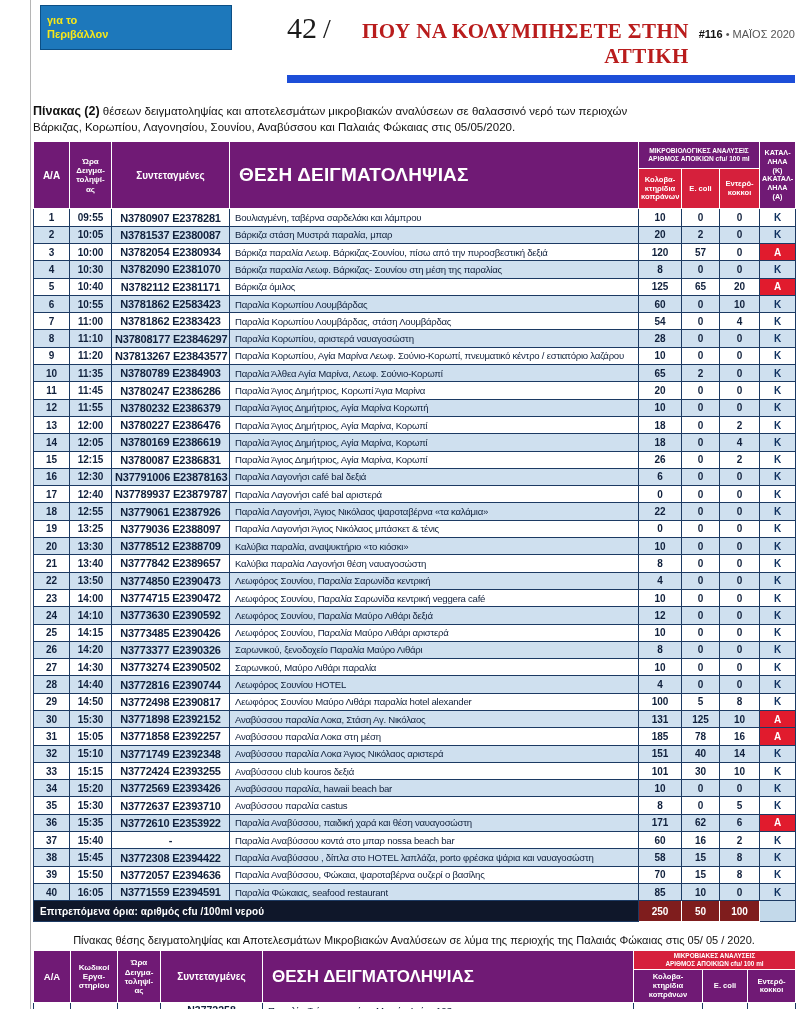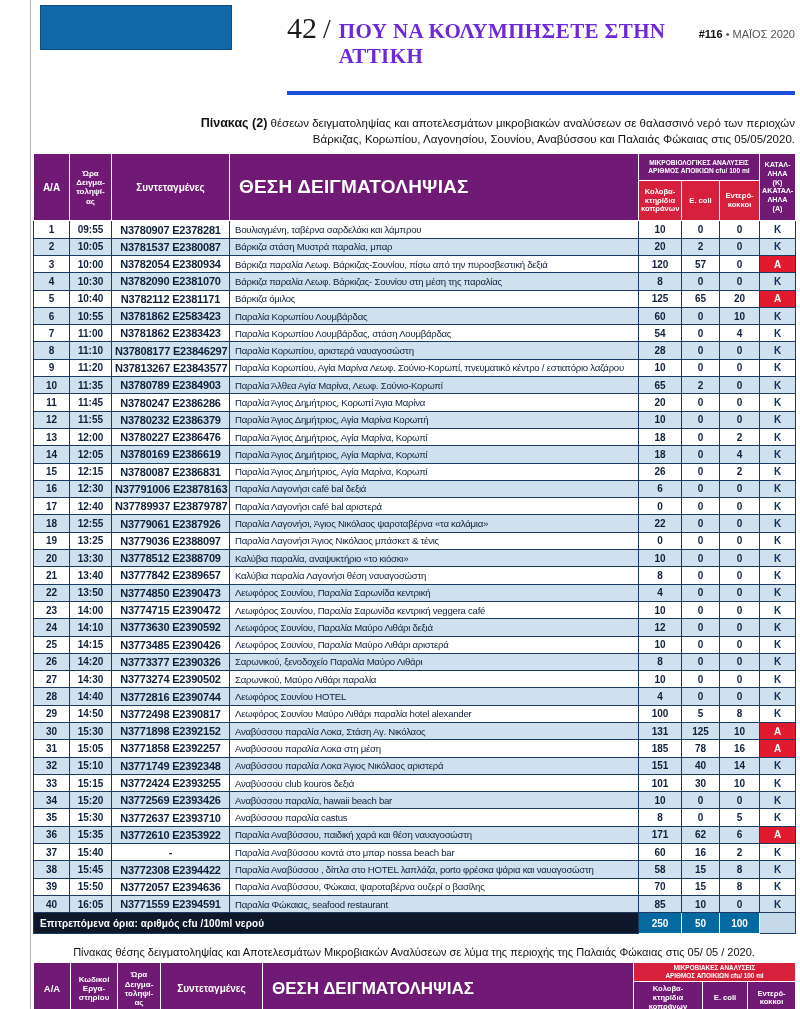--- a/index.html
+++ b/index.html
@@ -22,31 +22,31 @@
   }
   .logo-nomia{
     position:absolute;left:38px;top:25px;font-size:15px;color:#ffffff;letter-spacing:0;
   }
   .logo-tag{
     flex:1;background:#1d78bb;color:#f8e818;font-weight:700;font-size:11px;
     line-height:1.25;padding:8px 0 0 6px;white-space:pre-line;
   }
   .masthead{margin-left:55px;flex:1;}
   .masthead-line{display:flex;align-items:baseline;padding-top:6px;
-    border-bottom:4px solid #1d4ed8;padding-bottom:22px;}
+    border-bottom:8px solid #1d4ed8;padding-bottom:6px;}
   .page-num{font-family:"Liberation Serif",serif;font-size:30px;color:#1b1b1b;}
   .page-slash{font-family:"Liberation Serif",serif;font-size:28px;margin:0 8px 0 6px;color:#1b1b1b;}
   .page-title{font-family:"Liberation Serif",serif;font-size:21px;font-weight:700;
-    letter-spacing:.4px;color:#6d28d9;}
+    letter-spacing:.4px;color:#b91c1c;text-align:right;}
   .issue{margin-left:auto;font-size:11px;white-space:nowrap;padding-left:10px;}
   .issue b{color:#111;}
   .issue span{color:#555;}
 
   
-  .caption{width:762px;margin:20px 0 6px 33px;text-align:right;font-size:11.5px;
+  .caption{width:762px;margin:20px 0 6px 33px;text-align:left;font-size:11.5px;
     color:#111;line-height:1.35;}
   .caption b{font-size:12.5px;}
   .caption2{width:762px;margin:12px 0 4px 33px;text-align:center;font-size:11px;color:#111;}
 
   
   table.doc{border-collapse:collapse;table-layout:fixed;width:762px;margin-left:33px;
     border:1px solid #12365f;}
   table.doc th{background:#701a75;color:#fff;border:1px solid #ffffff;
     text-align:center;vertical-align:middle;padding:1px 2px;font-weight:700;}
   table.doc td{border:1px solid #1c3a63;padding:1px 3px;text-align:center;
@@ -66,21 +66,21 @@
   #t1 td{font-size:10px;font-weight:700;}
   #t1 td.loc{text-align:left;font-weight:400;font-size:9.6px;letter-spacing:-.25px;
     white-space:nowrap;overflow:hidden;padding-left:5px;}
   #t1 td.coord{font-size:11px;letter-spacing:-.2px;white-space:nowrap;overflow:hidden;}
   #t1 td.status{color:#0d2f5e;}
   #t1 td.status.bad{background:#e11b2d;color:#ffffff;border-color:#1c3a63;}
 
   
   tr.limits td{background:#0f172a;color:#fff;font-weight:700;font-size:10px;height:18px;}
   tr.limits td.lbl{text-align:left;padding-left:6px;letter-spacing:.1px;}
-  tr.limits td.val{background:#0369a1;border-color:#ffffff;}
+  tr.limits td.val{background:#7f1d1d;border-color:#ffffff;}
   tr.limits td.blank{background:#c3d9ea;}
 
   
   #t2 th.h-aa{font-size:9.5px;}
   #t2 th.h-code,#t2 th.h-time{font-size:8px;line-height:1.15;white-space:pre-line;}
   #t2 th.h-coord{font-size:10px;}
   #t2 th.h-loc{font-size:17px;text-align:left;padding-left:9px;}
   #t2 th.h-micro{background:#d6203c;font-size:6.4px;line-height:1.25;white-space:pre-line;height:15px;padding:1px;}
   #t2 th.h-sub{font-size:7.6px;line-height:1.15;white-space:pre-line;height:30px;}
   #t2 td{font-size:10.5px;font-weight:700;}
@@ -90,20 +90,22 @@
   .loc2lines{flex:1;line-height:1.2;white-space:pre-line;}
   .loc2mark{color:#d6203c;font-weight:700;font-size:10px;padding-right:2px;}
 </style>
 </head>
 <body>
 
 <div class="left-rule"></div>
 
 <div class="pagehead">
   <div class="logo">
+    <div class="logo-tag">για το
+Περιβάλλον</div>
   </div>
   <div class="masthead">
     <div class="masthead-line">
       <span class="page-num">42</span>
       <span class="page-slash">/</span>
       <span class="page-title">ΠΟΥ ΝΑ ΚΟΛΥΜΠΗΣΕΤΕ ΣΤΗΝ ΑΤΤΙΚΗ</span>
       <span class="issue">
         <b>#116</b>
         <span>• ΜΑΪΟΣ 2020</span>
       </span>

